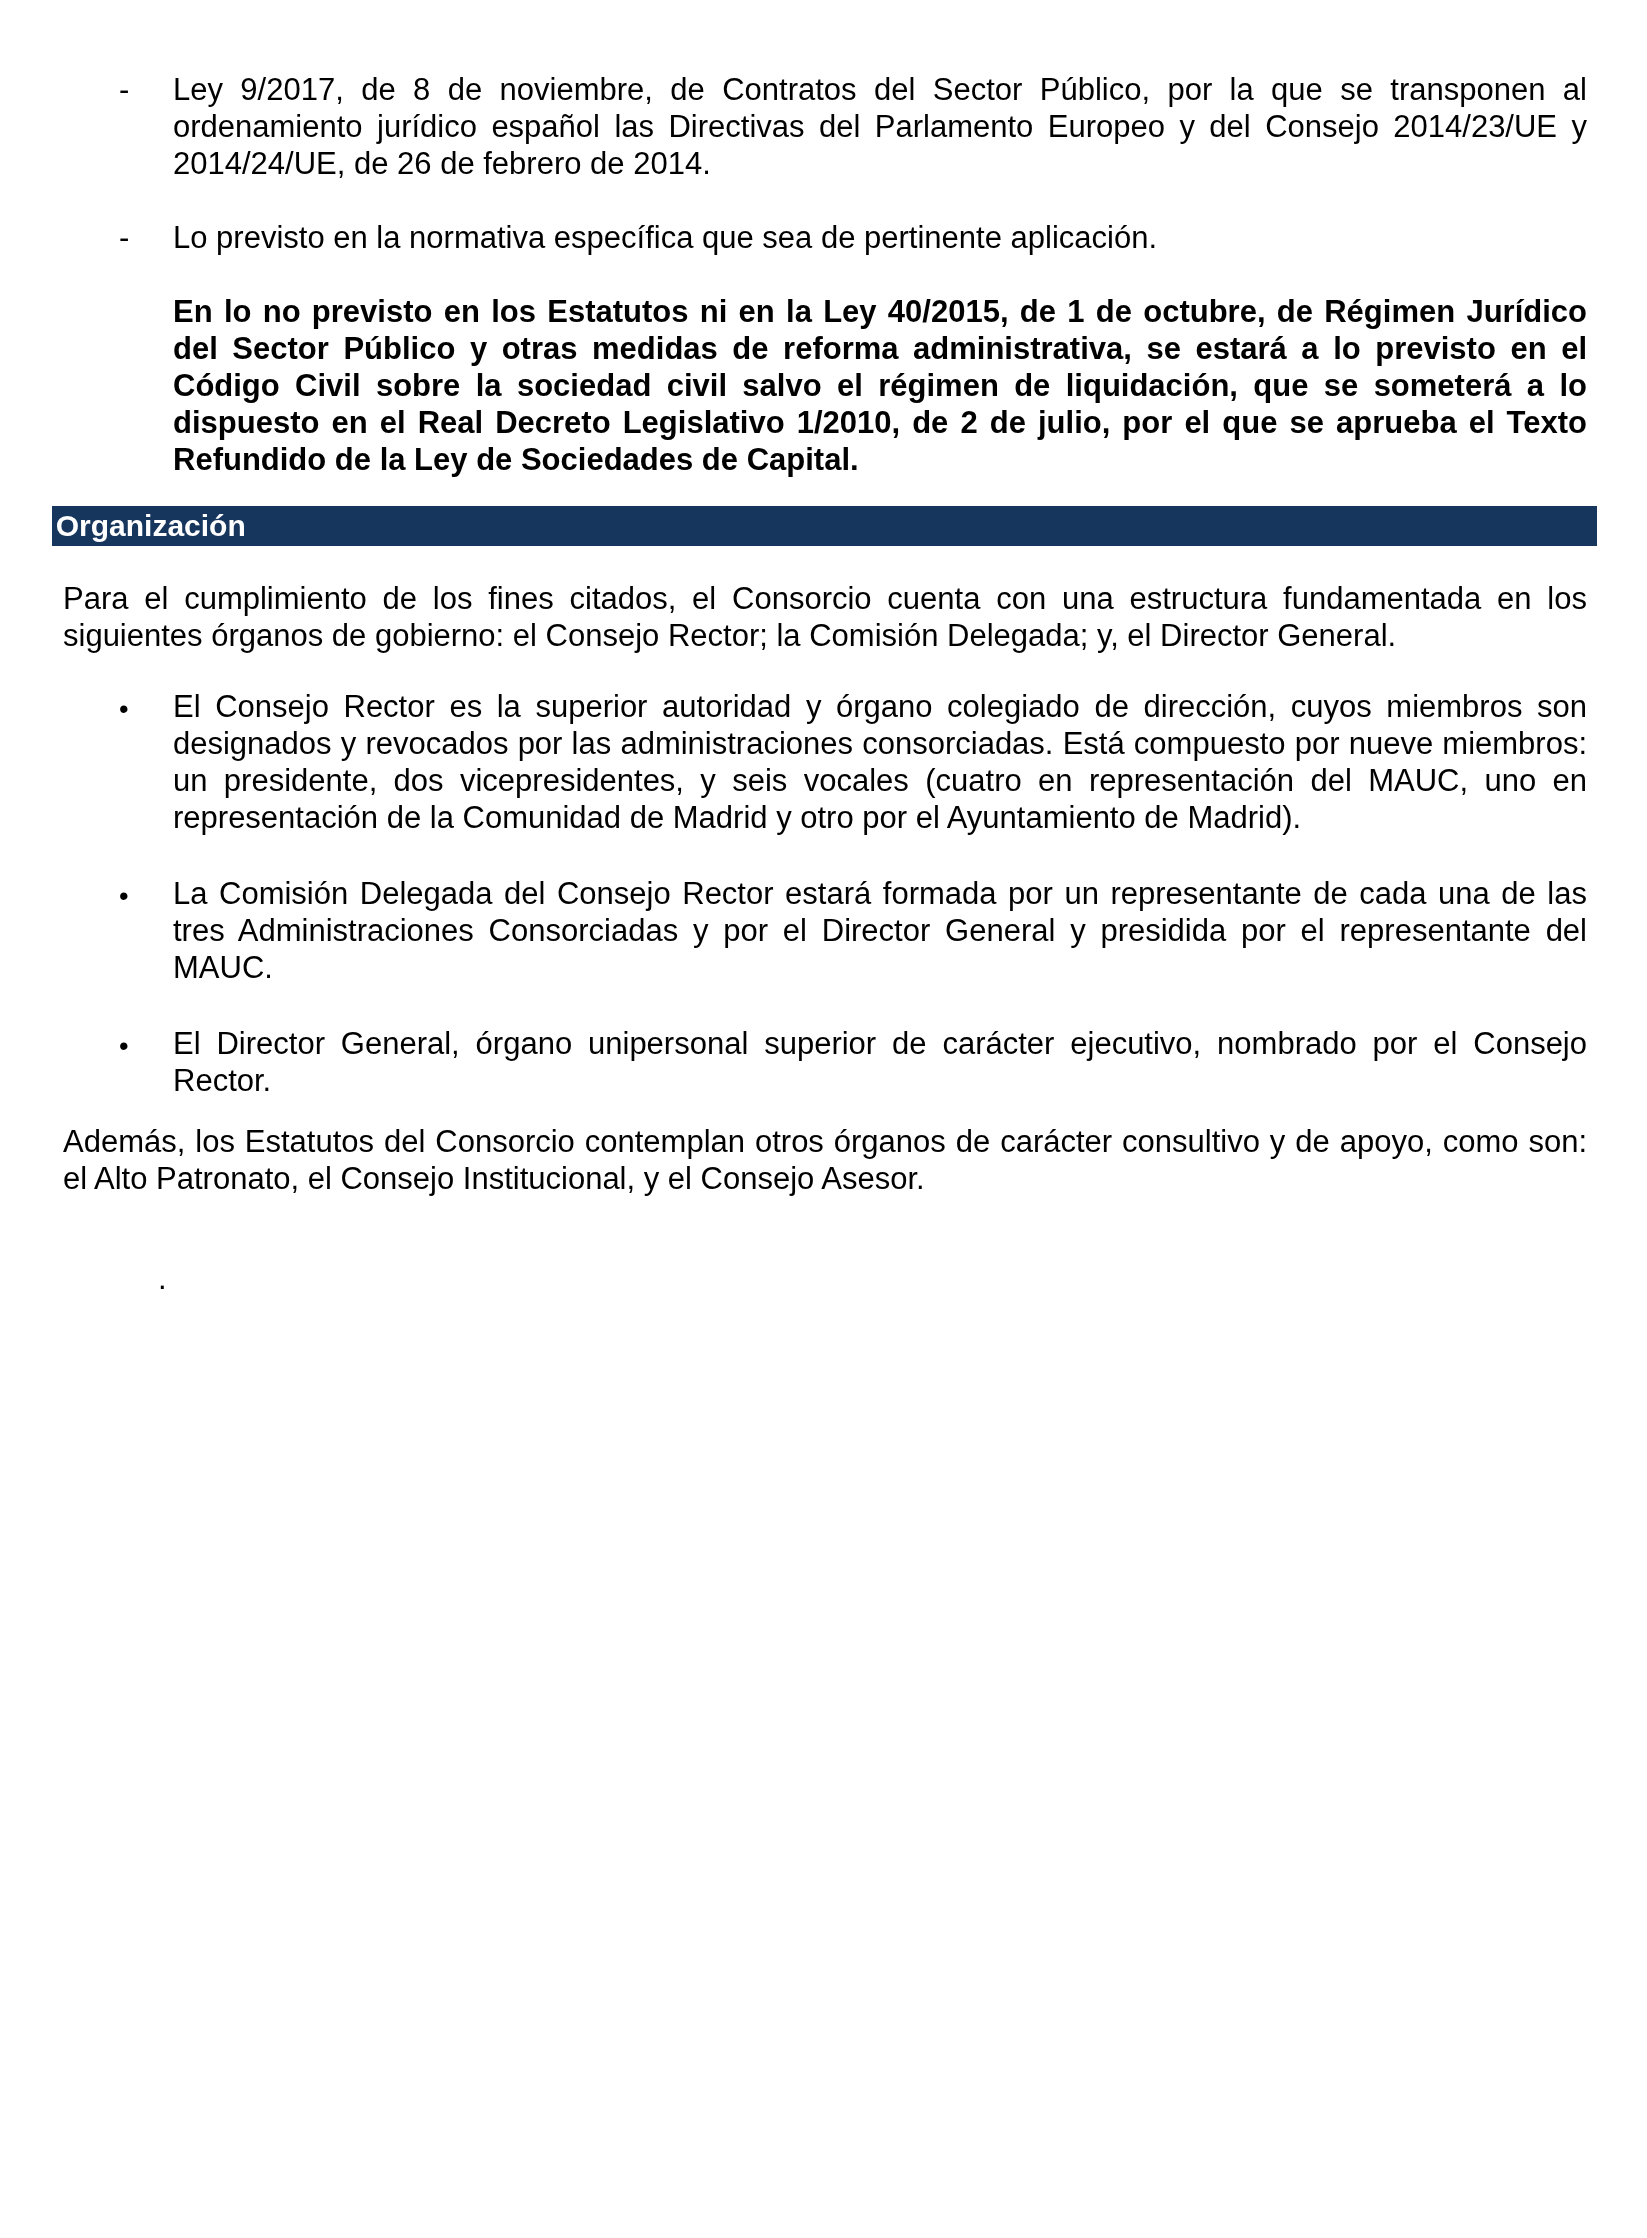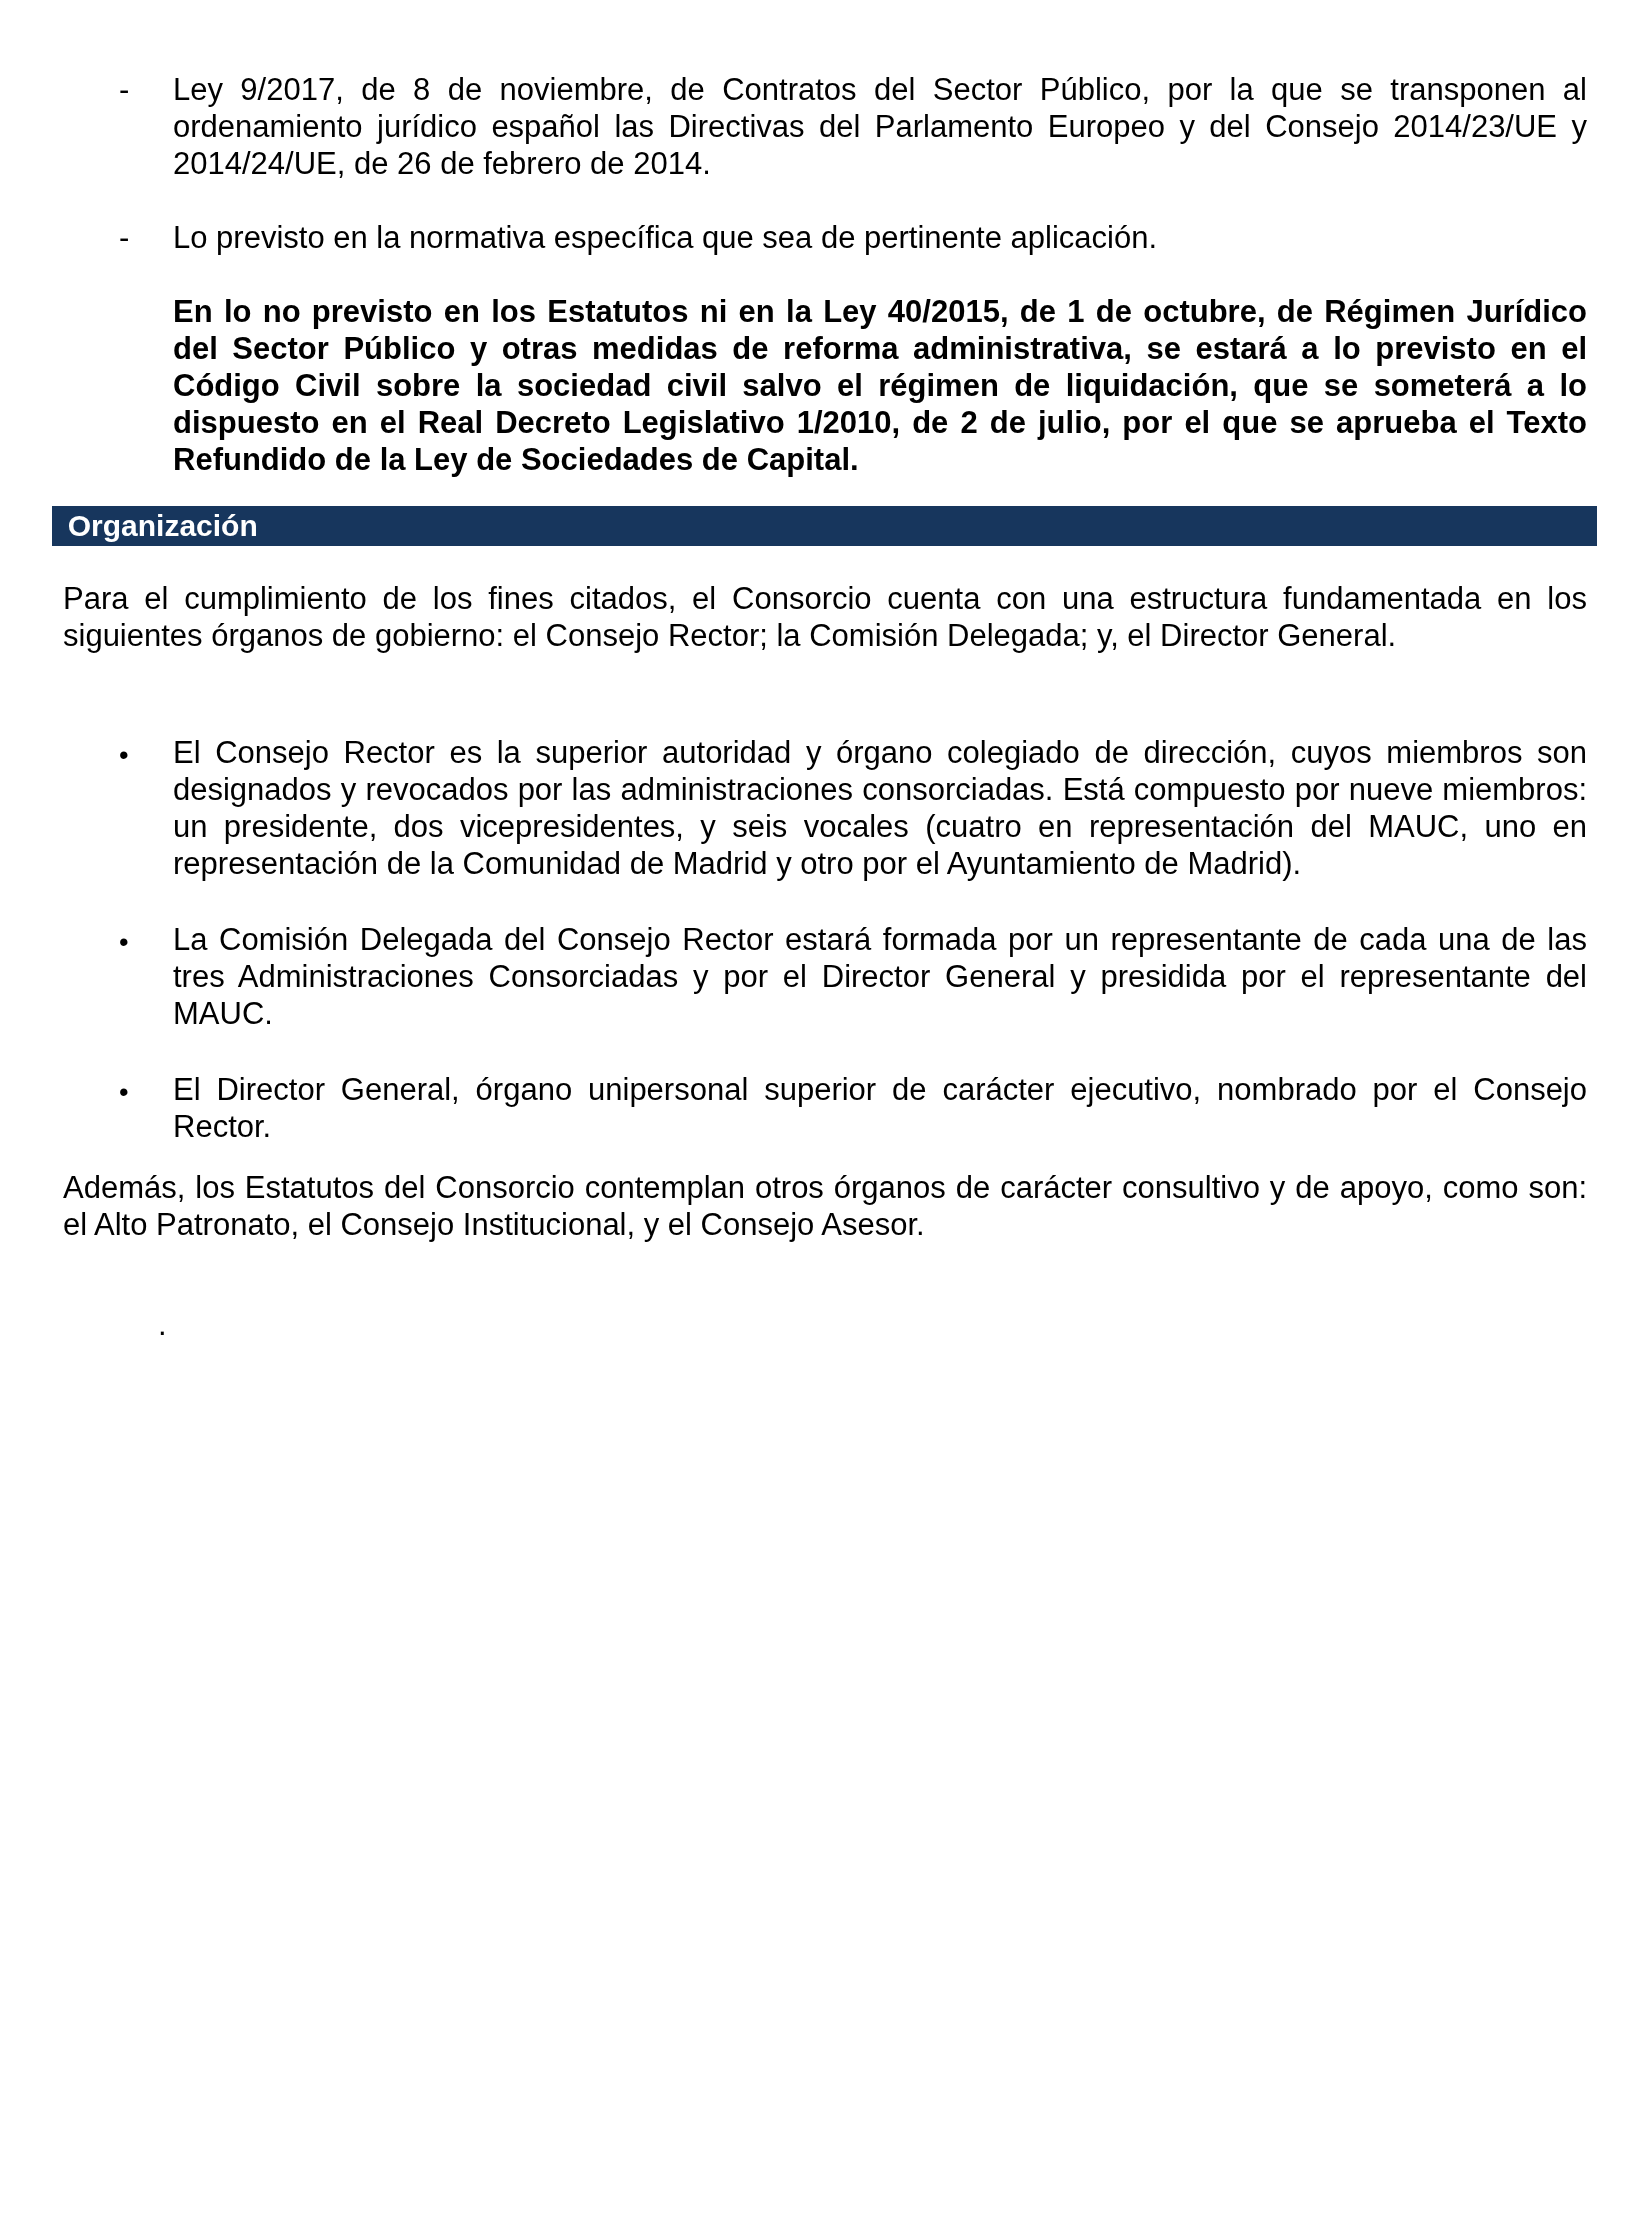--- a/index.html
+++ b/index.html
@@ -41,30 +41,30 @@
     margin-left: 110px;
     margin-bottom: 28px;
     font-weight: bold;
   }
   .section-bar {
     margin: 0 -9.7px 34px -11.3px;
     background: #17365D;
     height: 40px;
     display: flex;
     align-items: center;
-    padding-left: 16px;
+    padding-left: 4px;
   }
   .section-bar .section-title {
     color: #ffffff;
     font-weight: bold;
     font-size: 30px;
     line-height: 1;
   }
   .para { margin-bottom: 37px; }
-  .intro-para { margin-bottom: 80px; }
+  .intro-para { margin-bottom: 34px; }
   .bullet-item { margin-bottom: 39px; }
   .bullet-item.last { margin-bottom: 24px; }
   .closing-para { margin-bottom: 1px; }
   .trailing-mark {
     margin-top: 63px;
     margin-left: 95px;
     font-size: 31px;
     line-height: 37px;
     text-align: left;
   }

